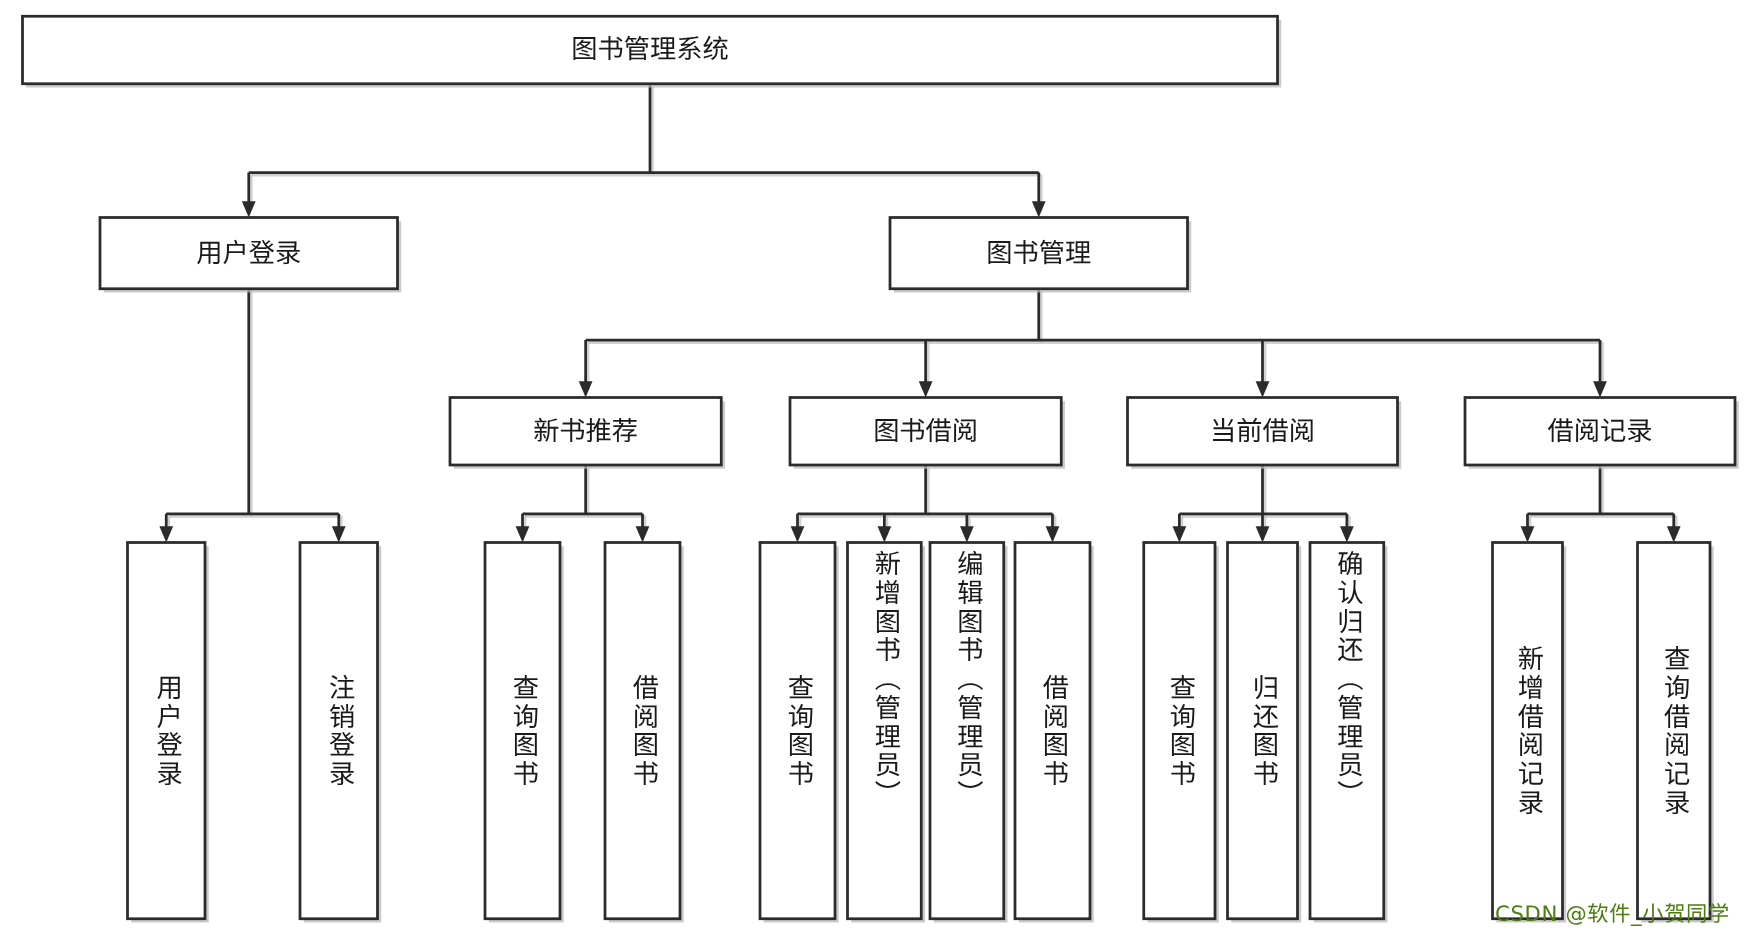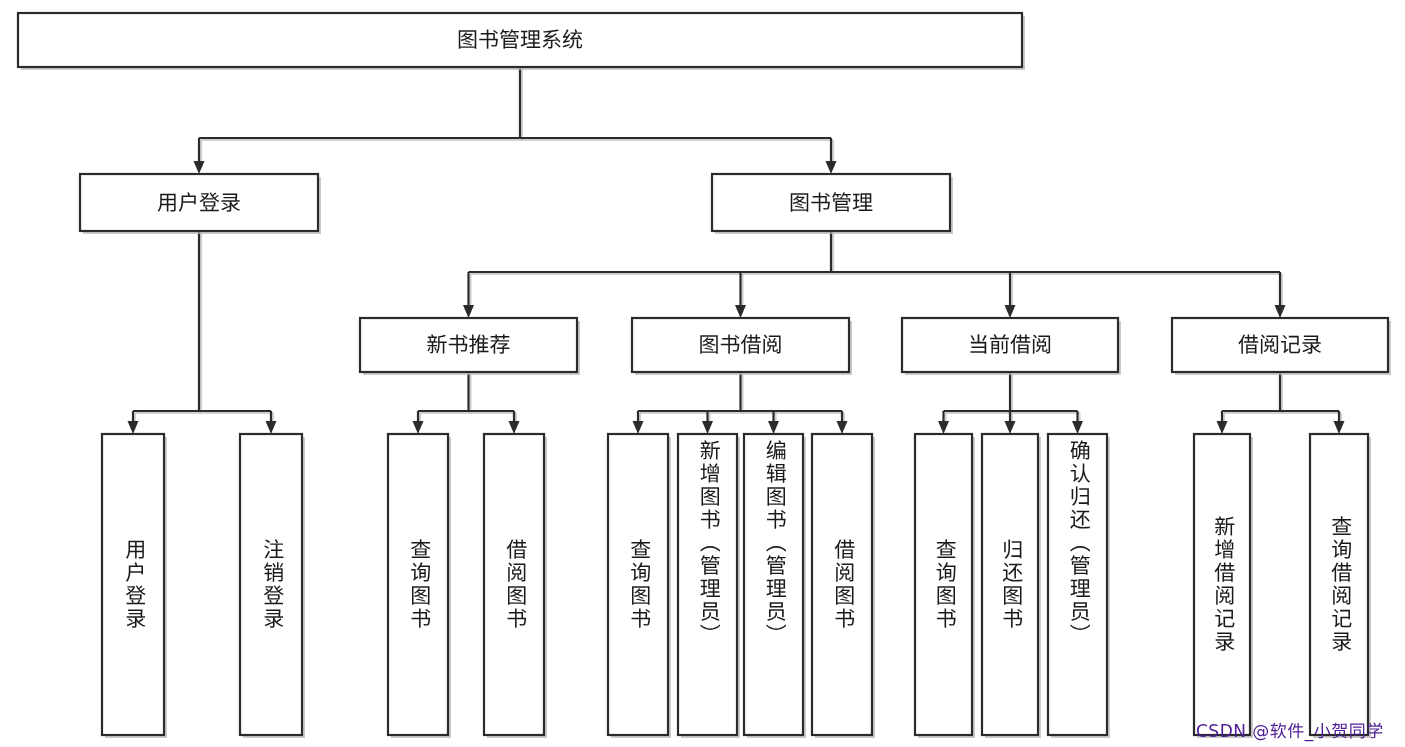--- a/index.html
+++ b/index.html
@@ -78,21 +78,21 @@
     font-size: 21px;
     line-height: 1.02;
     letter-spacing: 2px;
     color: #1a1a1a;
     white-space: nowrap;
   }
   .watermark {
     position: absolute;
     font-family: "DejaVu Sans", "Liberation Sans", sans-serif;
     font-size: 17px;
-    color: #4c1d95;
+    color: #4d7c0f;
     letter-spacing: 0.5px;
     white-space: nowrap;
     pointer-events: none;
   }
 </style>
 </head>
 <body>
 
 <div id="diagram-root">
 

